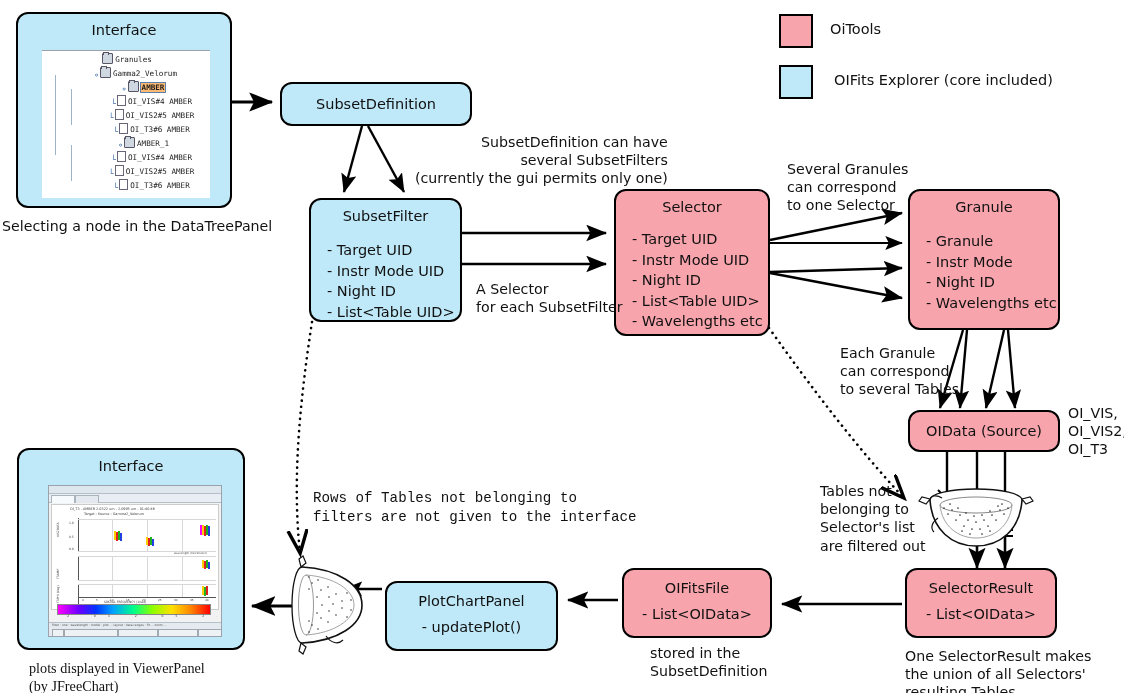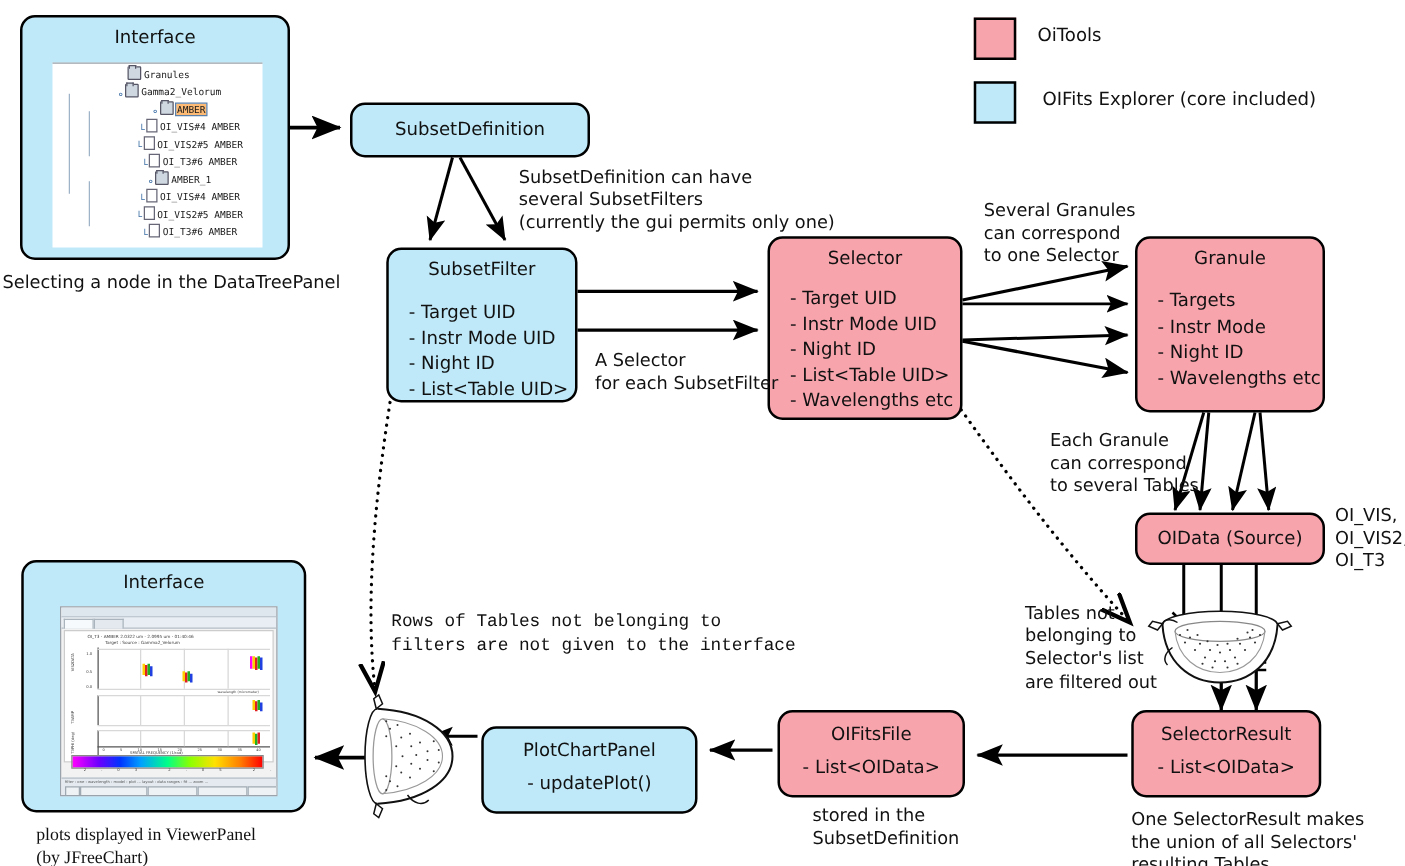--- a/index.html
+++ b/index.html
@@ -86,20 +86,21 @@
     position: relative;
     height: 14px;
     line-height: 14px;
     white-space: nowrap;
   }
   .tree-row .lbl { position: relative; top: -1px; }
   .tree-row .sel {
     background: #fdba74;
     outline: 1px solid #5a7fa8;
     padding: 0 1px;
+    font-weight: bold;
   }
   .ico {
     display: inline-block;
     width: 9px; height: 9px;
     vertical-align: -1px;
     margin-right: 2px;
     position: relative;
   }
   .ico.folder {
     background: #cfd8e0;
@@ -372,21 +373,21 @@
           <div class="tree-row" style="padding-left: 48px;"><span class="handle">└</span><span class="ico file"></span><span class="lbl">OI_T3#6 AMBER</span></div>
         </div>
     </div>
   </div>
   <div class="caption" style="left:2px; top:217px;">Selecting a node in the DataTreePanel</div>
 
   <div class="node blue" style="left:280px; top:82px; width:192px; height:44px; display:flex; align-items:center; justify-content:center;">
     <span class="node-title">SubsetDefinition</span>
   </div>
 
-  <div class="annot" style="left:415px; top:133px;"><span style="white-space:pre-line;">SubsetDefinition can have
+  <div class="annot" style="left:415px; top:133px;text-align:right;"><span style="white-space:pre-line;">SubsetDefinition can have
 several SubsetFilters
 (currently the gui permits only one)</span></div>
 
   <div class="node blue" style="left:309px; top:198px; width:153px; height:124px;">
     <span class="node-title" style="margin-top:8px;">SubsetFilter</span>
     <div class="node-lines" style="margin:16px 0 0 16px;">
       <div>- Target UID</div>
       <div>- Instr Mode UID</div>
       <div>- Night ID</div>
       <div>- List&lt;Table UID&gt;</div>
@@ -407,21 +408,21 @@
     </div>
   </div>
 
   <div class="annot" style="left:787px; top:160px;"><span style="white-space:pre-line;">Several Granules
 can correspond
 to one Selector</span></div>
 
   <div class="node pink" style="left:908px; top:189px; width:152px; height:141px;">
     <span class="node-title" style="margin-top:8px;">Granule</span>
     <div class="node-lines" style="margin:16px 0 0 16px;">
-      <div>- Targets</div>
+      <div>- Granule</div>
       <div>- Instr Mode</div>
       <div>- Night ID</div>
       <div>- Wavelengths etc</div>
     </div>
   </div>
 
   <div class="annot" style="left:840px; top:344px;"><span style="white-space:pre-line;">Each Granule
 can correspond
 to several Tables</span></div>
 

